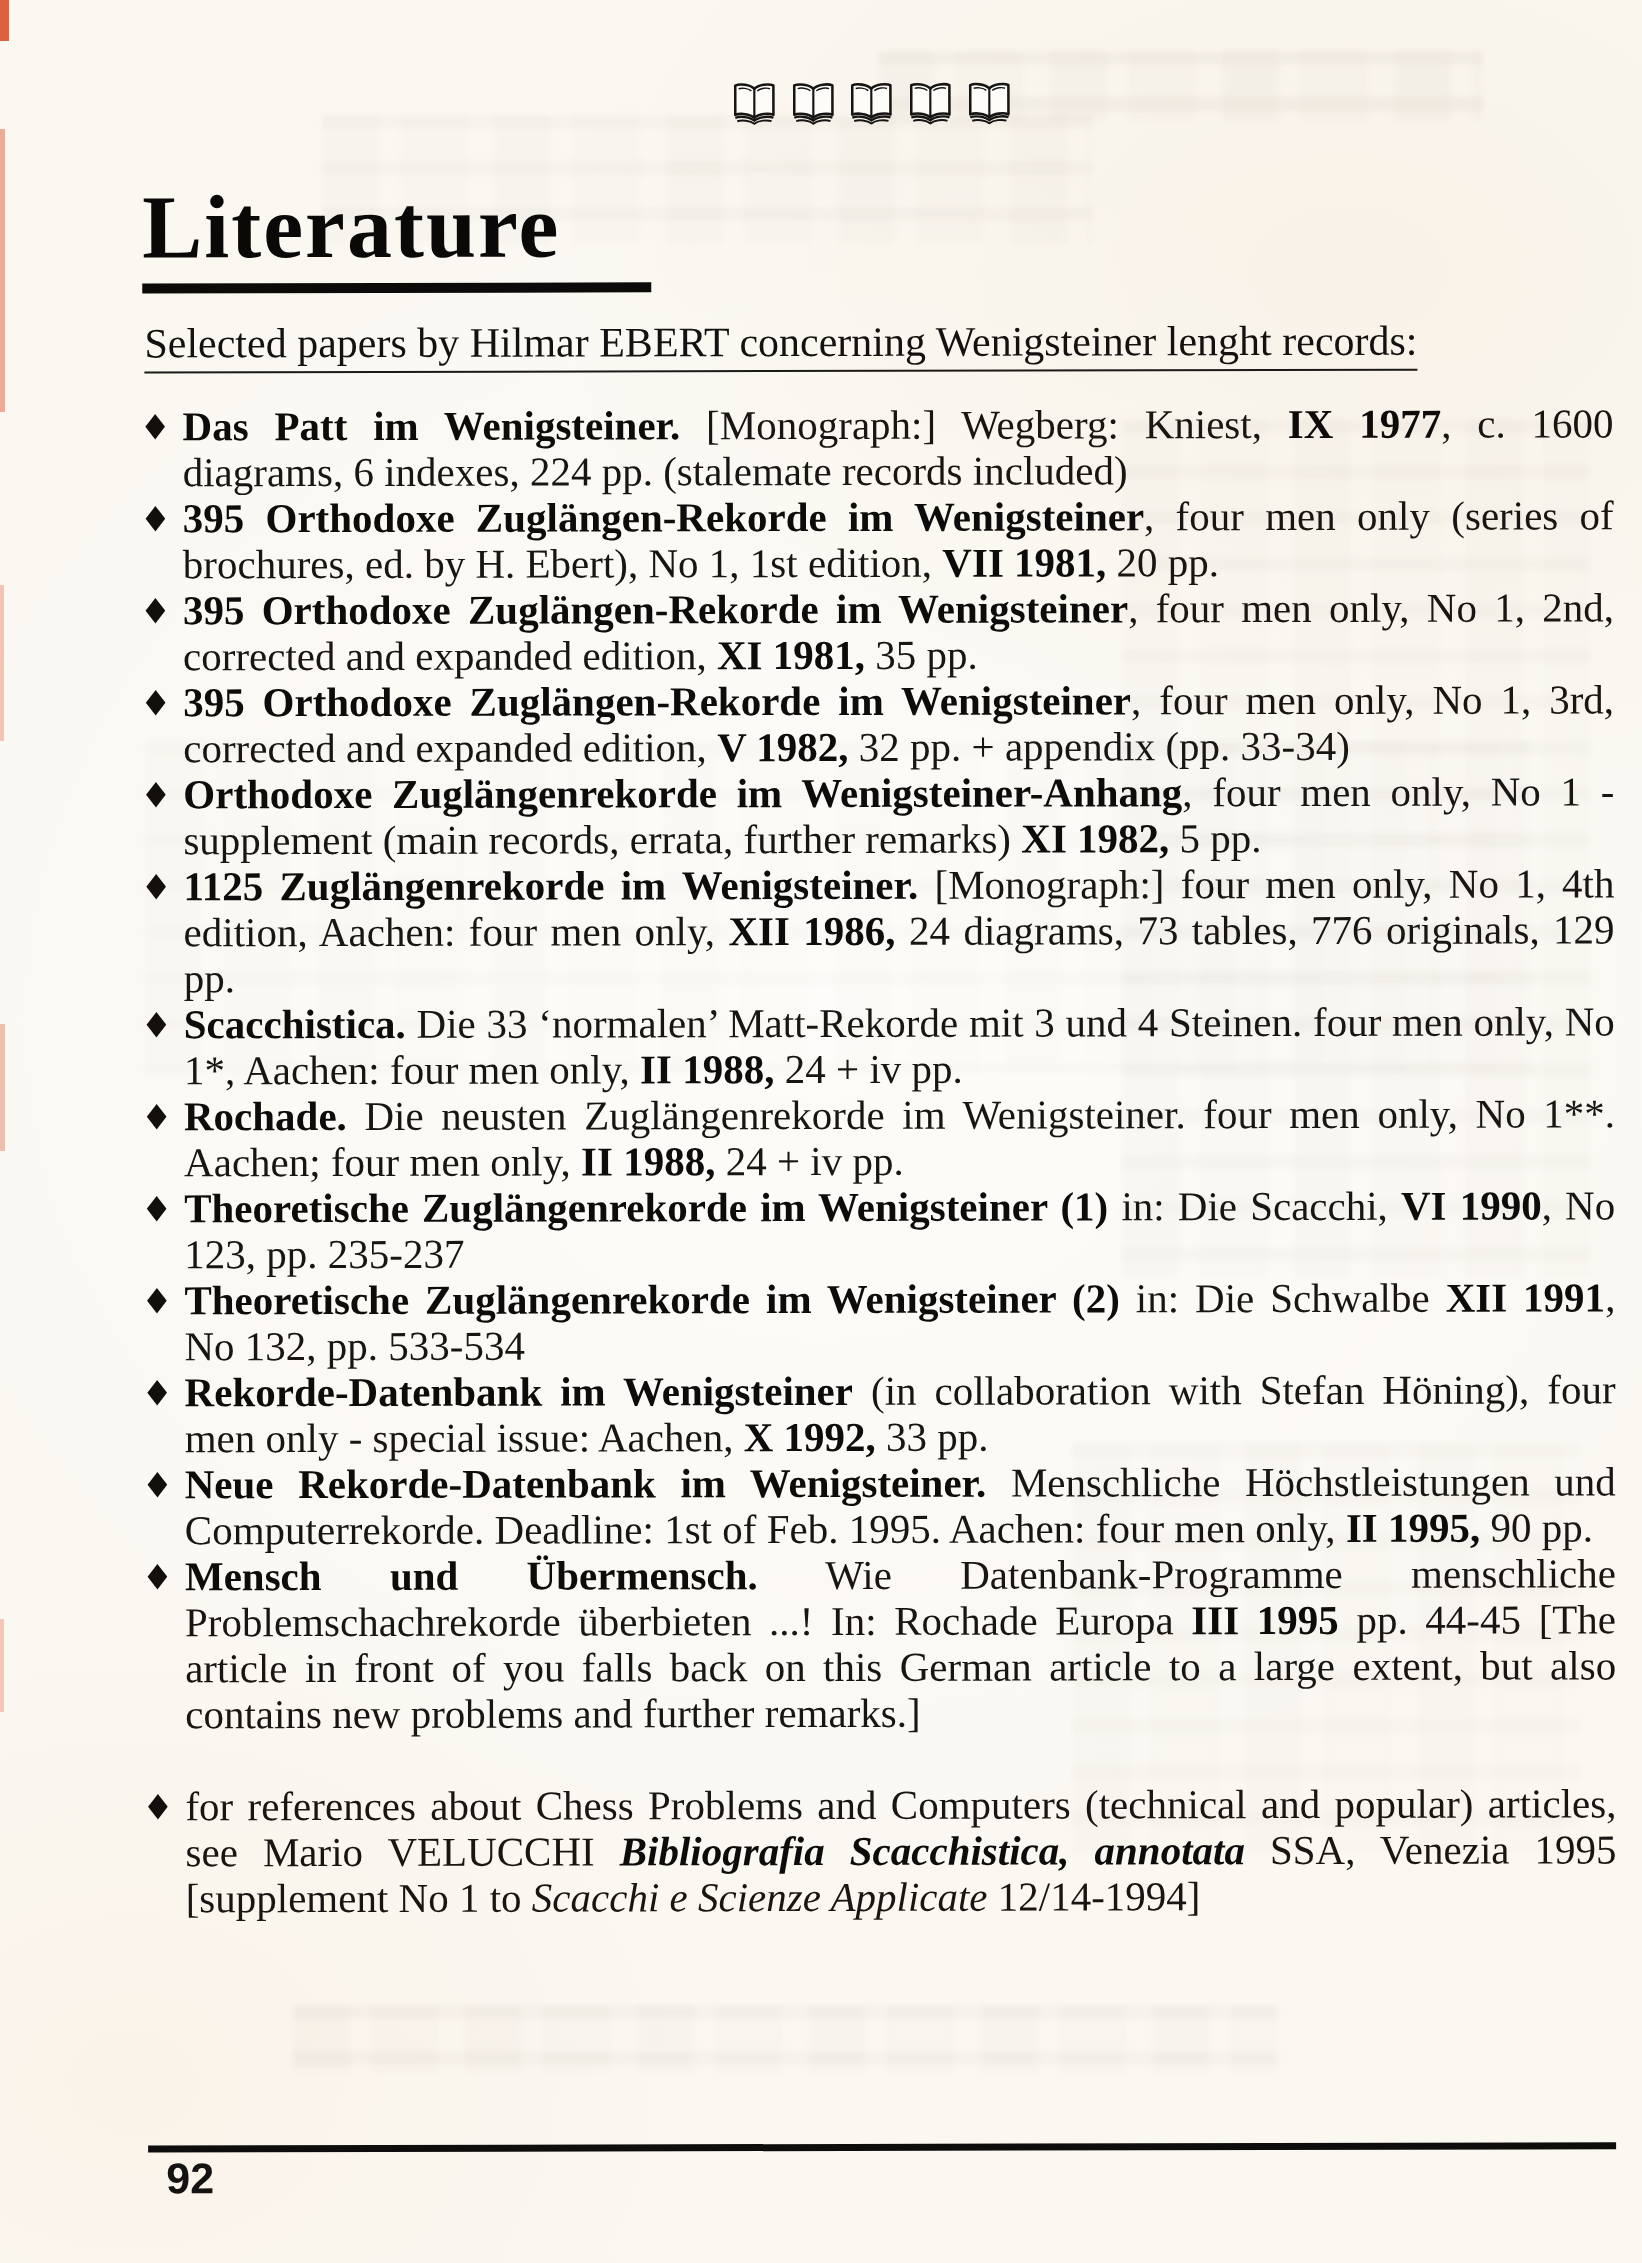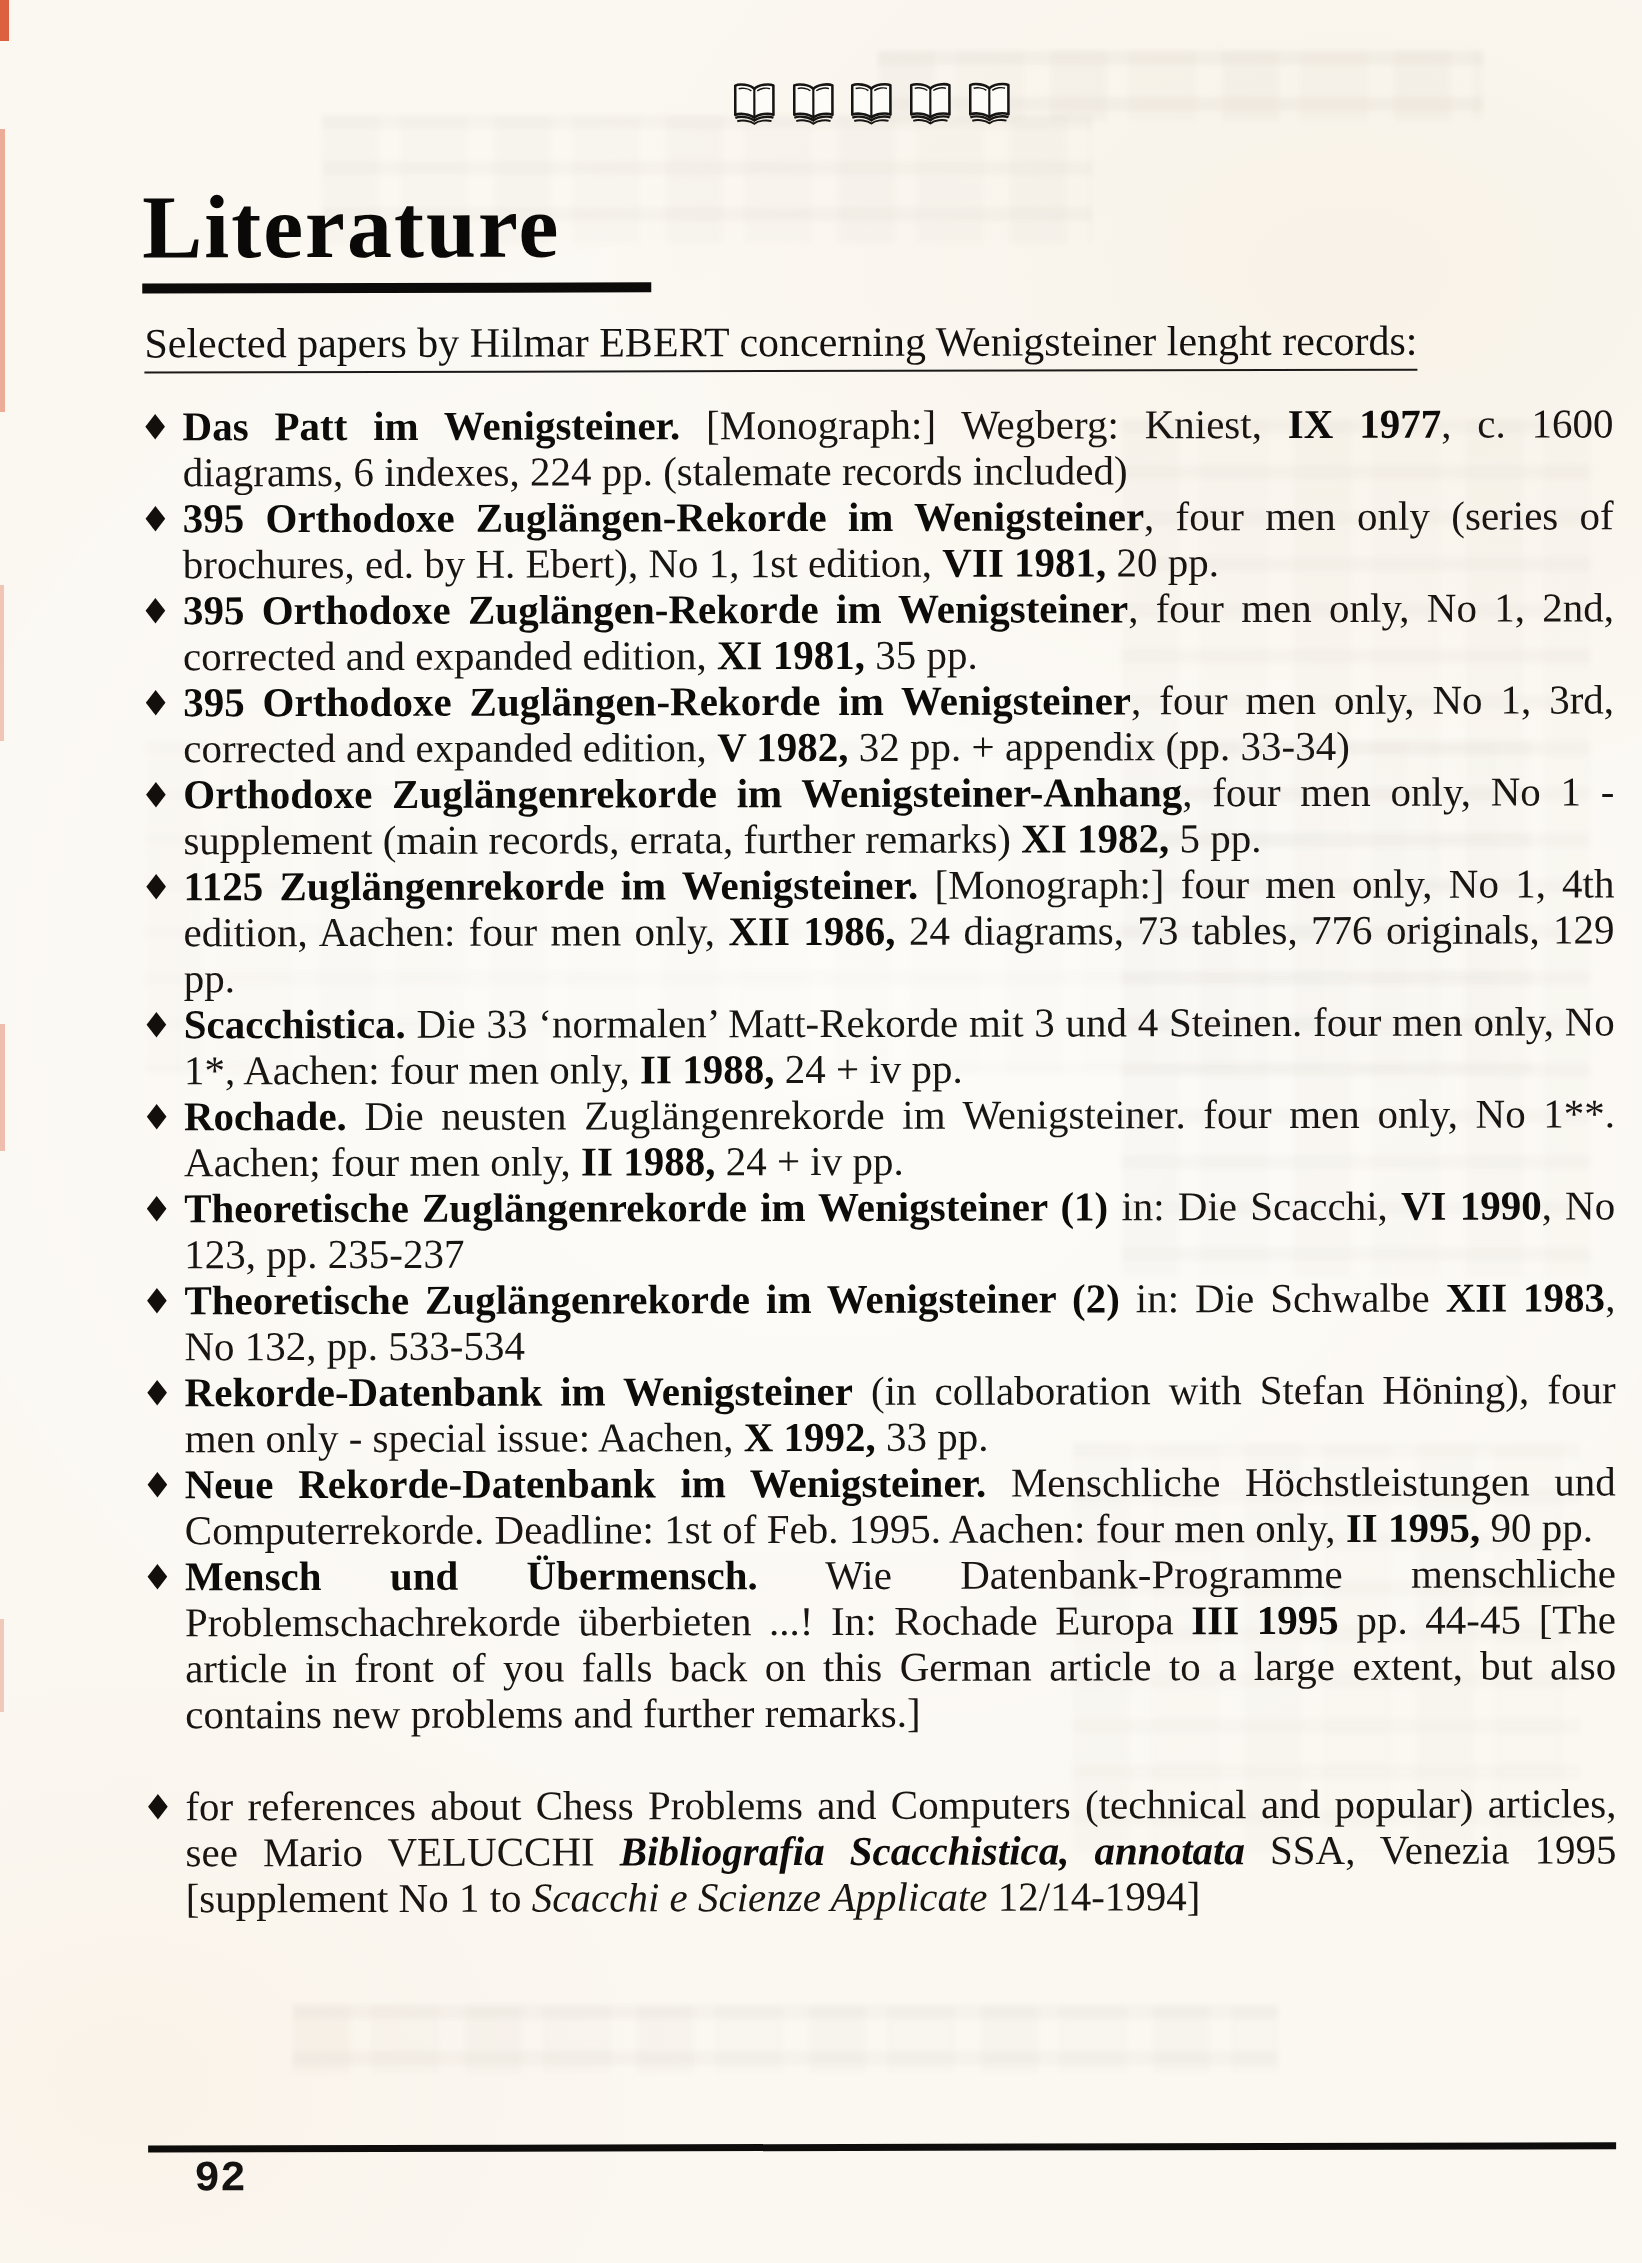--- a/index.html
+++ b/index.html
@@ -62,22 +62,22 @@
     position: absolute; left: 3.9px; top: 1px;
     font-size: 35px; color: #120f0d;
     font-family: "DejaVu Sans", sans-serif;
   }
   .seg-b { font-weight: 700; color: #0e0c0a; }
   .seg-i { font-style: italic; }
 
   .footer-rule { position: absolute; left: 146px; top: 2144px; width: 1468px; height: 6.8px; background: #0e0d0c; }
   .page-number {
     position: absolute; left: 164px; top: 2153px;
-    font-family: Liberation Mono, monospace;
-    font-size: 43px; font-weight: 700; color: #151312; margin-left: 28px;
+    font-family: Liberation Sans, sans-serif;
+    font-size: 43px; font-weight: 700; color: #151312;
   }
 </style>
 </head>
 <body>
 
 <div class="page">
 
   <div class="ghost" style="left:878px; top:51px; width:605px; height:70px;"></div>
   <div class="ghost" style="left:322px; top:115px; width:770px; height:129px; opacity:.4;"></div>
   <div class="ghost" style="left:1122px; top:419px; width:468px; height:858px; opacity:.35;"></div>
@@ -147,21 +147,21 @@
     <ul class="lit-list">
         <li><span class="bullet">♦</span><span class="seg-b">Das Patt im Wenigsteiner.</span><span> [Monograph:] Wegberg: Kniest, </span><span class="seg-b">IX 1977</span><span>, c. 1600 diagrams, 6 indexes, 224 pp. (stalemate records included)</span></li>
         <li><span class="bullet">♦</span><span class="seg-b">395 Orthodoxe Zuglängen-Rekorde im Wenigsteiner</span><span>, four men only (series of brochures, ed. by H. Ebert), No 1, 1st edition, </span><span class="seg-b">VII 1981,</span><span> 20 pp.</span></li>
         <li><span class="bullet">♦</span><span class="seg-b">395 Orthodoxe Zuglängen-Rekorde im Wenigsteiner</span><span>, four men only, No 1, 2nd, corrected and expanded edition, </span><span class="seg-b">XI 1981,</span><span> 35 pp.</span></li>
         <li><span class="bullet">♦</span><span class="seg-b">395 Orthodoxe Zuglängen-Rekorde im Wenigsteiner</span><span>, four men only, No 1, 3rd, corrected and expanded edition, </span><span class="seg-b">V 1982,</span><span> 32 pp. + appendix (pp. 33-34)</span></li>
         <li><span class="bullet">♦</span><span class="seg-b">Orthodoxe Zuglängenrekorde im Wenigsteiner-Anhang</span><span>, four men only, No 1 - supplement (main records, errata, further remarks) </span><span class="seg-b">XI 1982,</span><span> 5 pp.</span></li>
         <li><span class="bullet">♦</span><span class="seg-b">1125 Zuglängenrekorde im Wenigsteiner.</span><span> [Monograph:] four men only, No 1, 4th edition, Aachen: four men only, </span><span class="seg-b">XII 1986,</span><span> 24 diagrams, 73 tables, 776 originals, 129 pp.</span></li>
         <li><span class="bullet">♦</span><span class="seg-b">Scacchistica.</span><span> Die 33 ‘normalen’ Matt-Rekorde mit 3 und 4 Steinen. four men only, No 1*, Aachen: four men only, </span><span class="seg-b">II 1988,</span><span> 24 + iv pp.</span></li>
         <li><span class="bullet">♦</span><span class="seg-b">Rochade.</span><span> Die neusten Zuglängenrekorde im Wenigsteiner. four men only, No 1**. Aachen; four men only, </span><span class="seg-b">II 1988,</span><span> 24 + iv pp.</span></li>
         <li><span class="bullet">♦</span><span class="seg-b">Theoretische Zuglängenrekorde im Wenigsteiner (1)</span><span> in: Die Scacchi, </span><span class="seg-b">VI 1990</span><span>, No 123, pp. 235-237</span></li>
-        <li><span class="bullet">♦</span><span class="seg-b">Theoretische Zuglängenrekorde im Wenigsteiner (2)</span><span> in: Die Schwalbe </span><span class="seg-b">XII 1983</span><span>, No 132, pp. 533-534</span></li>
+        <li><span class="bullet">♦</span><span class="seg-b">Theoretische Zuglängenrekorde im Wenigsteiner (2)</span><span> in: Die Schwalbe </span><span class="seg-b">XII 1991</span><span>, No 132, pp. 533-534</span></li>
         <li><span class="bullet">♦</span><span class="seg-b">Rekorde-Datenbank im Wenigsteiner</span><span> (in collaboration with Stefan Höning), four men only - special issue: Aachen, </span><span class="seg-b">X 1992,</span><span> 33 pp.</span></li>
         <li><span class="bullet">♦</span><span class="seg-b">Neue Rekorde-Datenbank im Wenigsteiner.</span><span> Menschliche Höchstleistungen und Computerrekorde. Deadline: 1st of Feb. 1995. Aachen: four men only, </span><span class="seg-b">II 1995,</span><span> 90 pp.</span></li>
         <li><span class="bullet">♦</span><span class="seg-b">Mensch und Übermensch.</span><span> Wie Datenbank-Programme menschliche Problemschachrekorde überbieten ...! In: Rochade Europa </span><span class="seg-b">III 1995</span><span> pp. 44-45 [The article in front of you falls back on this German article to a large extent, but also contains new problems and further remarks.]</span></li>
         <li class="gap-before"><span class="bullet">♦</span><span>for references about Chess Problems and Computers (technical and popular) articles, see Mario VELUCCHI </span><span class="seg-b seg-i">Bibliografia Scacchistica, annotata</span><span> SSA, Venezia 1995 [supplement No 1 to </span><span class="seg-i">Scacchi e Scienze Applicate</span><span> 12/14-1994]</span></li>
       </ul>
 
     <div class="footer-rule"></div>
     <div class="page-number">92</div>
 
   </div>

